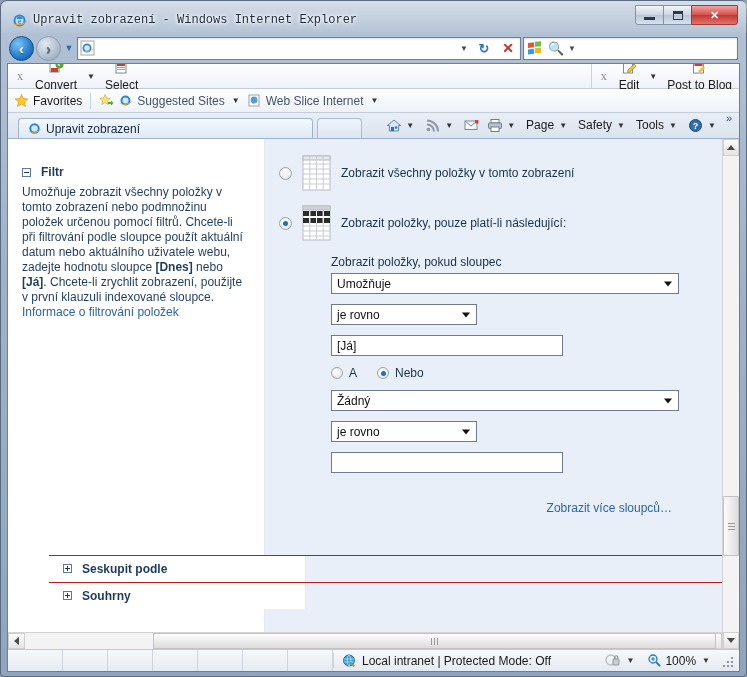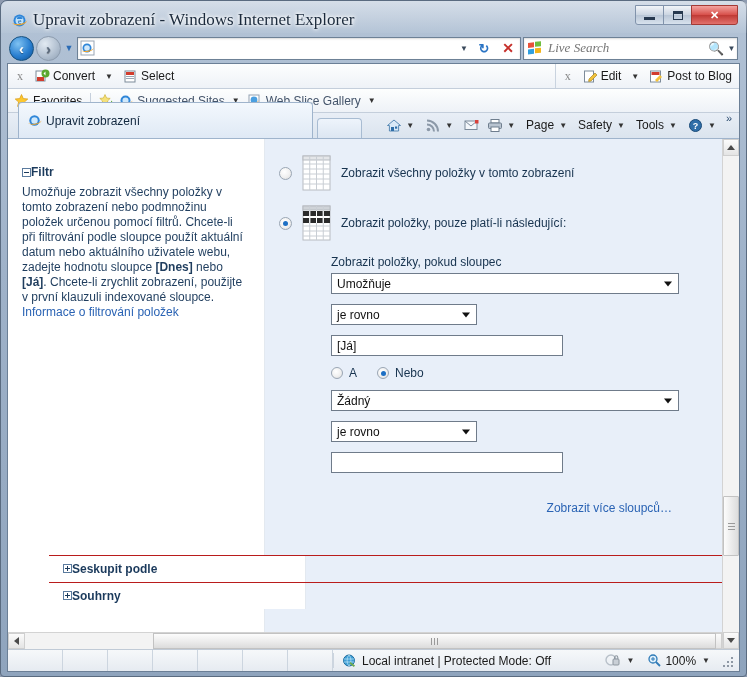--- a/index.html
+++ b/index.html
@@ -39,24 +39,24 @@
     position: relative;
     padding-left: 4px;
     flex: 0 0 auto;
   }
   .ie-logo {
     width: 17px; height: 17px; margin-right: 5px;
     flex: 0 0 auto; position: relative;
   }
   .ie-logo svg { display:block; }
   .title-text {
-    font-size: 17px; color: #1b2a3c;
+    font-size: 12px; color: #1b2a3c;
     text-shadow: 0 0 4px #fff, 0 0 6px #fff, 0 0 3px #fff;
     white-space: nowrap;
-    font-family: Liberation Serif, serif;
+    font-family: Liberation Mono, monospace;
   }
   .win-buttons {
     position: absolute; right: 2px; top: -2px;
     display: flex; gap: 0;
   }
   .win-btn {
     width: 29px; height: 20px;
     border: 1px solid #8193ab;
     background: linear-gradient(180deg,#f2f5f9 0%,#ccd6e2 48%, #b9c6d6 52%, #d8e2ed 100%);
     display:flex; align-items:center; justify-content:center;
@@ -145,21 +145,21 @@
   
   .addon-bar {
     height:25px; display:flex; align-items:stretch;
     background: linear-gradient(180deg,#fdfefe 0%, #eef2f7 100%);
     border-bottom:1px solid #c4cedb;
     flex:0 0 auto;
   }
   .addon-group { display:flex;align-items:center; padding:0 4px; gap:4px;}
   .addon-group.right { border-left:1px solid #c9d3df; margin-left:auto; }
   .close-x { color:#8a8a8a; font-size:12px; padding:0 5px; font-family:"Liberation Serif",serif;}
-  .addon-item { display:flex;align-items:center;gap:3px;padding:1px 3px; white-space:nowrap;}
+  .addon-item { display:flex;align-items:center;gap:3px;padding:1px 3px; white-space:nowrap;flex-direction:column;}
   .addon-item span.lbl { font-size:12px;color:#1a1a1a;}
   .mini-ico { width:15px;height:15px;flex:0 0 auto;}
   .caret { font-size:8px;color:#333;padding:0 3px;}
 
   
   .fav-bar {
     height:24px; display:flex;align-items:center; gap:4px; padding:0 6px;
     background: linear-gradient(180deg,#fdfefe 0%, #eef2f7 100%);
     border-bottom:1px solid #c4cedb;
     flex:0 0 auto;
@@ -170,21 +170,21 @@
   .fav-item.muted .lbl{color:#44546a;}
 
   
   .tab-row {
     height:26px; display:flex;align-items:flex-end; padding-left:10px;
     background: linear-gradient(180deg,#e8eef6 0%, #dbe4ee 100%);
     border-bottom:1px solid #9fb4cc;
     flex:0 0 auto; position:relative;
   }
   .tab {
-    height:36px; min-width:295px;
+    height:20px; min-width:295px;
     background: linear-gradient(180deg,#f3f8fd 0%, #dfe9f5 100%);
     border:1px solid #9fb4cc; border-bottom:none;
     border-radius:4px 4px 0 0;
     display:flex;align-items:center;gap:4px;padding:0 8px;
     font-size:12px;color:#12283f;
   }
   .newtab {
     width:45px;height:20px;margin-left:4px;
     background: linear-gradient(180deg,#eef4fb 0%, #dce6f2 100%);
     border:1px solid #a8bcd2; border-bottom:none;
@@ -204,21 +204,21 @@
   }
   .page-scroll-host { flex:1 1 auto; display:flex; overflow:hidden; }
   .leftcol {
     width:257px; flex:0 0 257px; background:#fff;
     border-right:1px solid #e3e9f0;
   }
   .rightcol { flex:1 1 auto; background:#e8eff9; }
 
   .sec-top-rule { height:20px; }
   .sec-hdr {
-    display:flex;align-items:center;gap:0;
+    display:flex;align-items:center;gap:10px;
     padding: 6px 0 6px 14px;
     font-weight:bold; font-size:12px; color:#1b3a5c;
   }
   .plusbox {
     width:9px;height:9px;border:1px solid #5b7b9e;background:#fff;
     position:relative;flex:0 0 auto;
   }
   .plusbox::before{content:"";position:absolute;left:1px;top:3px;width:5px;height:1px;background:#1b3a5c;}
   .plusbox.plus::after{content:"";position:absolute;left:3px;top:1px;width:1px;height:5px;background:#1b3a5c;}
 
@@ -392,21 +392,20 @@
     </div>
     <div class="search-wrap">
       <span class="search-logo">
         <svg width="15" height="15" viewBox="0 0 15 15">
           <rect x="1" y="2" width="6" height="5" fill="#e8523a" transform="skewY(-6)"></rect>
           <rect x="8" y="1.6" width="6" height="5" fill="#6fbe3f" transform="skewY(-6)"></rect>
           <rect x="1" y="8.5" width="6" height="5" fill="#2f9fe0" transform="skewY(-6)"></rect>
           <rect x="8" y="8.1" width="6" height="5" fill="#f3b41b" transform="skewY(-6)"></rect>
         </svg>
       </span>
-      <input class="search-input" type="text" placeholder="Live Search" style="">
       <div class="search-icon-btn">🔍</div>
       <div class="search-drop">▼</div>
     </div>
   </div>
 
   <div class="client">
 
     <div class="addon-bar">
       <div class="addon-group">
         <span class="close-x">x</span>
@@ -487,21 +486,21 @@
         <span class="caret">▼</span>
       </div>
       <div class="fav-item muted">
         <span class="mini-ico">
           <svg width="15" height="15" viewBox="0 0 15 15">
             <rect x="2" y="2" width="10" height="11" fill="#fff" stroke="#93a2b2"></rect>
             <ellipse cx="7" cy="7" rx="3.4" ry="3.4" fill="#4a9fe0"></ellipse>
             <path d="M3 9.5 C6 11.5, 11 10.2, 11.8 7.6 C10.2 9.6, 5.5 10.6, 3 9.5 Z" fill="#f0a42a"></path>
           </svg>
         </span>
-        <span class="lbl">Web Slice Gallery</span>
+        <span class="lbl">Web Slice Internet</span>
         <span class="caret">▼</span>
       </div>
     </div>
 
     <div class="tab-row">
       <div class="tab">
         <span class="mini-ico">
           <svg width="15" height="15" viewBox="0 0 15 15">
             <ellipse cx="7.5" cy="7.5" rx="5.2" ry="5.2" fill="#2f86d8"></ellipse>
             <ellipse cx="7.5" cy="7.5" rx="3.2" ry="3.2" fill="#cfe8fb"></ellipse>

